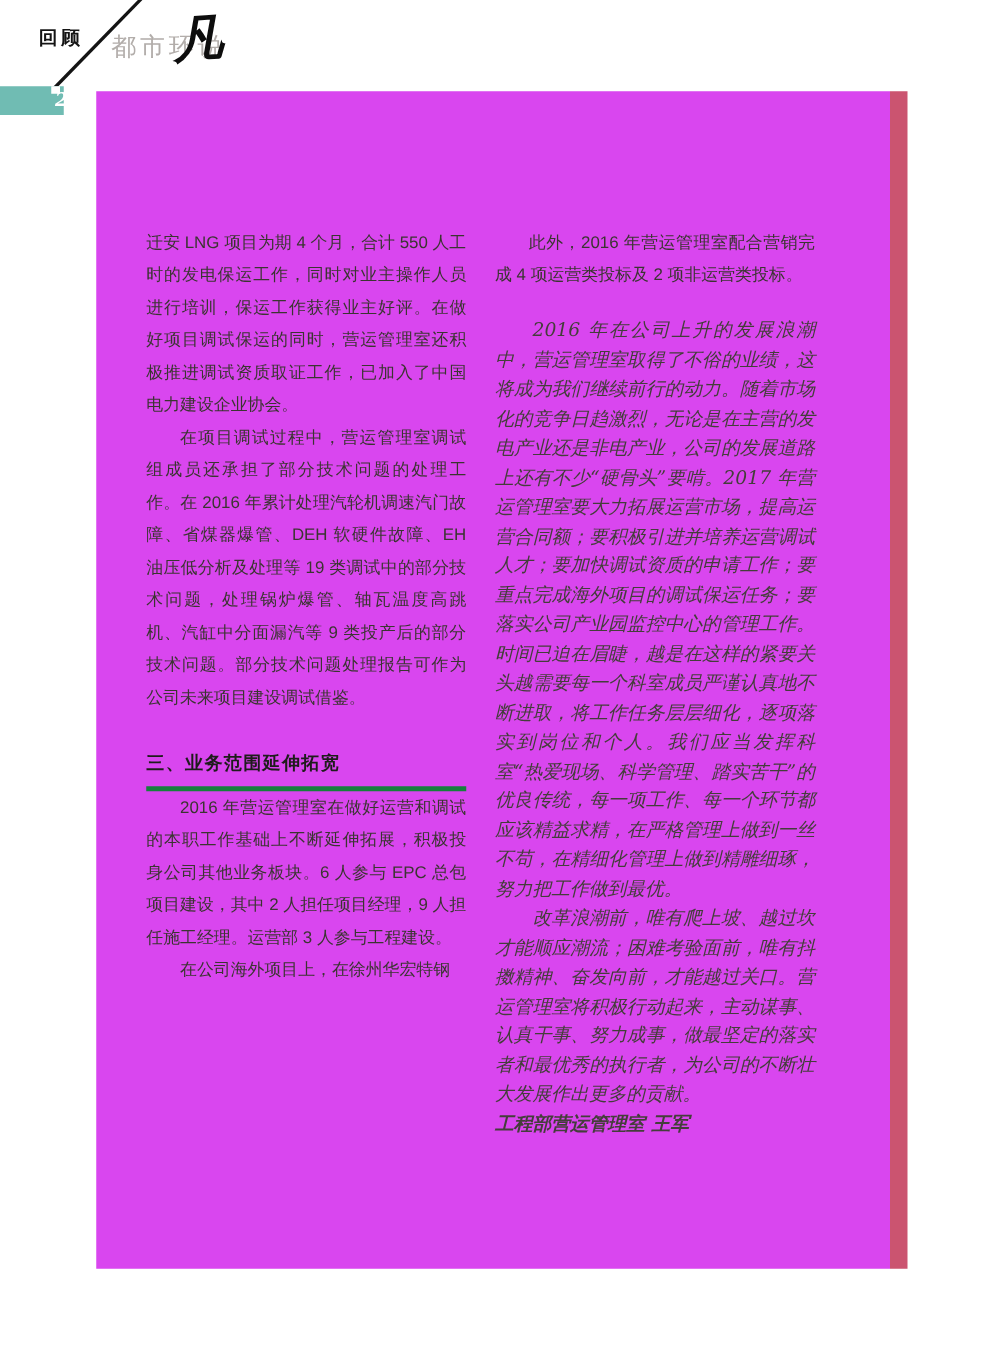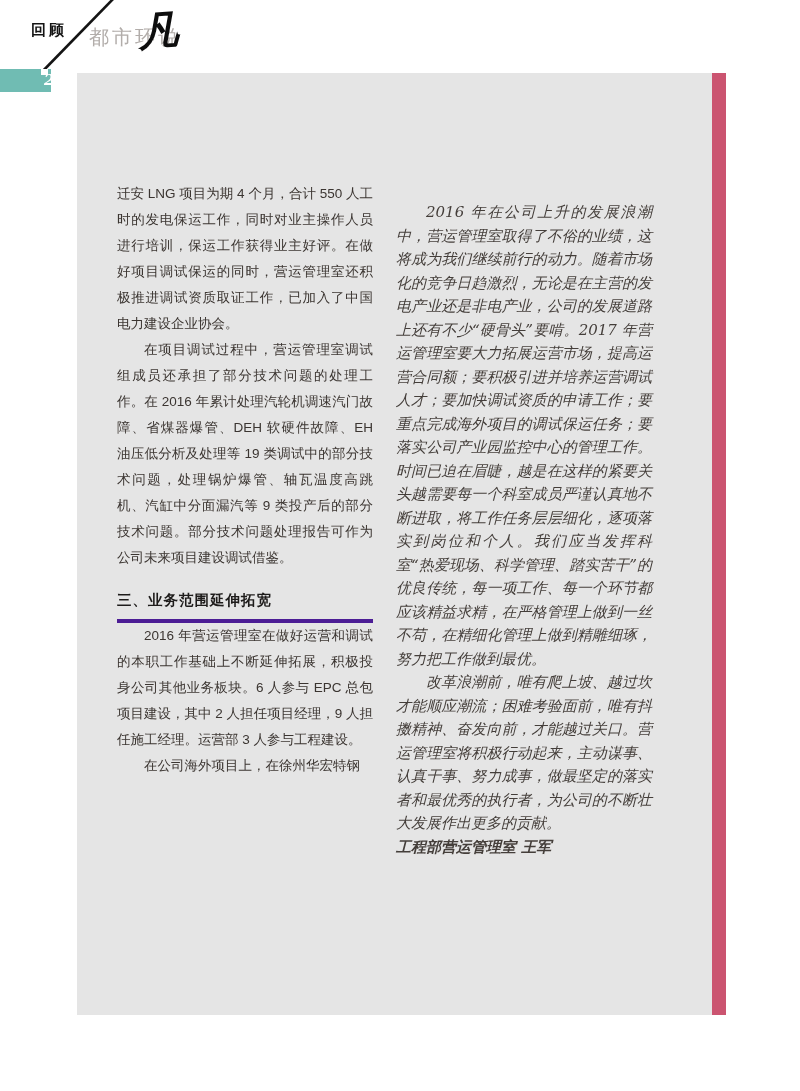--- a/index.html
+++ b/index.html
@@ -48,21 +48,21 @@
   }
   .page-badge-notch {
     position: absolute; right: 3px; top: 0;
     width: 7px; height: 6px; background: #ffffff;
   }
 
   
   .panel {
     position: absolute; left: 77px; top: 73px;
     width: 635px; height: 942px;
-    background: #e5e5e5;
+    background: #d946ef;
   }
   .accent-bar {
     position: absolute; left: 712px; top: 73px;
     width: 14px; height: 942px;
     background: #cb5470;
   }
 
   
   .col { position: absolute; top: 108px; width: 256px; }
   .col-left  { left: 40px;  }
@@ -70,25 +70,25 @@
 
   p.body {
     margin: 0 0 0 0;
     font-size: 13.5px; line-height: 26px;
     text-align: justify; text-justify: inter-ideograph;
     color: #3b3531;
   }
   p.indent { text-indent: 2em; }
 
   .section-heading {
-    margin-top: 20px; margin-bottom: 0;
+    margin-top: 30px; margin-bottom: 0;
     font-size: 14.5px; font-weight: bold; color: #1e1c1b;
     letter-spacing: 1px;
     padding-bottom: 9px;
-    border-bottom: 4px solid #4c1d95;
+    border-bottom: 4px solid #15803d;
   }
   .after-heading { margin-top: 14px; }
 
   .commentary p {
     margin: 0;
     font-family: "DejaVu Serif", serif;
     font-style: italic;
     font-size: 15px; line-height: 23.5px;
     text-align: justify;
     color: #443e3a;
@@ -129,20 +129,21 @@
     <p class="body">迁安 LNG 项目为期 4 个月，合计 550 人工时的发电保运工作，同时对业主操作人员进行培训，保运工作获得业主好评。在做好项目调试保运的同时，营运管理室还积极推进调试资质取证工作，已加入了中国电力建设企业协会。</p>
     <p class="body indent">在项目调试过程中，营运管理室调试组成员还承担了部分技术问题的处理工作。在 2016 年累计处理汽轮机调速汽门故障、省煤器爆管、DEH 软硬件故障、EH 油压低分析及处理等 19 类调试中的部分技术问题，处理锅炉爆管、轴瓦温度高跳机、汽缸中分面漏汽等 9 类投产后的部分技术问题。部分技术问题处理报告可作为公司未来项目建设调试借鉴。</p>
 
     <h3 class="section-heading">三、业务范围延伸拓宽</h3>
 
     <p class="body indent after-heading">2016 年营运管理室在做好运营和调试的本职工作基础上不断延伸拓展，积极投身公司其他业务板块。6 人参与 EPC 总包项目建设，其中 2 人担任项目经理，9 人担任施工经理。运营部 3 人参与工程建设。</p>
     <p class="body indent">在公司海外项目上，在徐州华宏特钢</p>
   </div>
 
   <div class="col col-right">
+    <p class="body indent">此外，2016 年营运管理室配合营销完成 4 项运营类投标及 2 项非运营类投标。</p>
 
     <div class="commentary">
       <p class="indent">2016 年在公司上升的发展浪潮中，营运管理室取得了不俗的业绩，这将成为我们继续前行的动力。随着市场化的竞争日趋激烈，无论是在主营的发电产业还是非电产业，公司的发展道路上还有不少“硬骨头”要啃。2017 年营运管理室要大力拓展运营市场，提高运营合同额；要积极引进并培养运营调试人才；要加快调试资质的申请工作；要重点完成海外项目的调试保运任务；要落实公司产业园监控中心的管理工作。时间已迫在眉睫，越是在这样的紧要关头越需要每一个科室成员严谨认真地不断进取，将工作任务层层细化，逐项落实到岗位和个人。我们应当发挥科室“热爱现场、科学管理、踏实苦干”的优良传统，每一项工作、每一个环节都应该精益求精，在严格管理上做到一丝不苟，在精细化管理上做到精雕细琢，努力把工作做到最优。</p>
       <p class="indent">改革浪潮前，唯有爬上坡、越过坎才能顺应潮流；困难考验面前，唯有抖擞精神、奋发向前，才能越过关口。营运管理室将积极行动起来，主动谋事、认真干事、努力成事，做最坚定的落实者和最优秀的执行者，为公司的不断壮大发展作出更多的贡献。</p>
       <p class="signature">工程部营运管理室 王军</p>
     </div>
   </div>
 
 </div>
 

